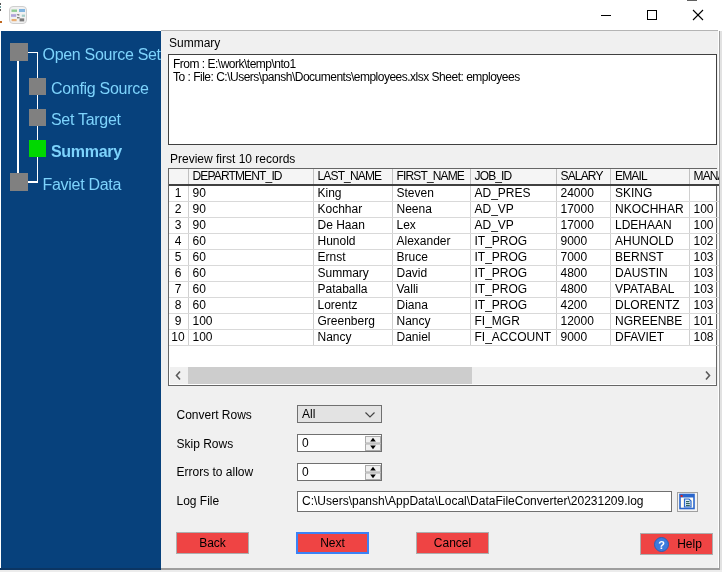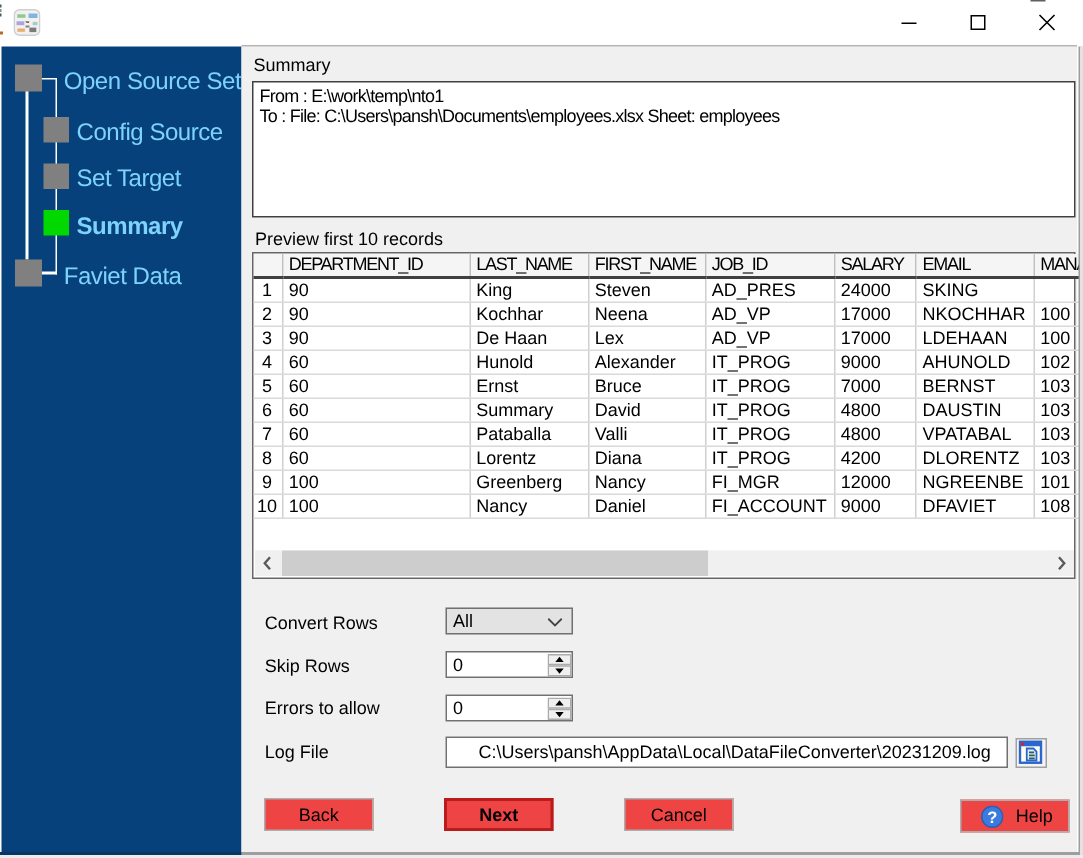--- a/index.html
+++ b/index.html
@@ -35,25 +35,25 @@
   
   #hscroll { position:absolute; left:1px; bottom:1px; width:546.5px; height:17px; background:#f0f0f0; }
   #hthumb { position:absolute; left:18px; top:0; width:284px; height:17px; background:#cdcdcd; }
   .sarr { position:absolute; top:0; width:17px; height:17px; background:#f0f0f0; }
   
   .ctl { position:absolute; border:1px solid #707070; }
   #dropdown { left:136px; top:374px; width:85px; height:18px; background:#e3e3e3; line-height:16px; padding-left:4px; }
   .spin { background:#fff; line-height:16px; padding-left:4px; }
   .spinbtns { position:absolute; right:0.5px; top:0.5px; width:16px; height:15px; }
   .spinbtns svg { display:block; }
-  #loginput { left:136px; top:460px; width:375px; height:21px; background:#fff; line-height:19px; padding-left:21px; overflow:hidden; white-space:nowrap; }
+  #loginput { left:136px; top:460px; width:375px; height:21px; background:#fff; line-height:19px; padding-left:4px; overflow:hidden; white-space:nowrap; }
   #logbtn { position:absolute; left:516px; top:461px; width:21px; height:20px; background:#f4f4f4; border:1px solid #a0a0a0; }
   
   .btn { position:absolute; width:73px; height:22px; background:#ef4444; border:1px solid #adadad; font-size:12px; text-align:center; line-height:20px; }
-  #next { border:2px solid #b91c1c; line-height:18px;font-weight:bold; }
+  #next { border:2px solid #3b82f6; line-height:18px; }
 </style>
 </head>
 <body>
 <div id="win">
   <div id="titlebar">
 
     <svg class="abs" style="left:9px;top:6px" width="18" height="18" viewBox="0 0 18 18">
       <rect x="0.5" y="0.5" width="17" height="17" rx="3.5" fill="#f1f1f1" stroke="#cfcfcf" stroke-width="1"></rect>
       <rect x="2.5" y="3.5" width="5.5" height="2.4" fill="#7dc47f" opacity="0.85"></rect>
       <rect x="10" y="3" width="6" height="3" fill="#74aede" opacity="0.9"></rect>

